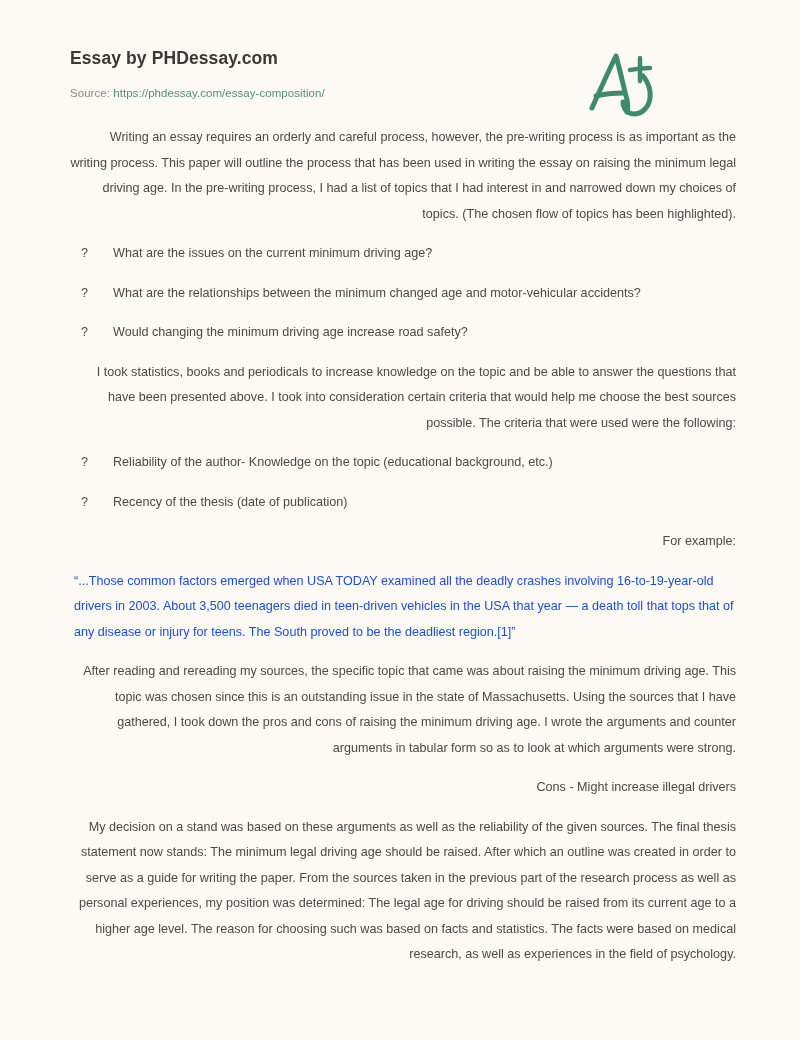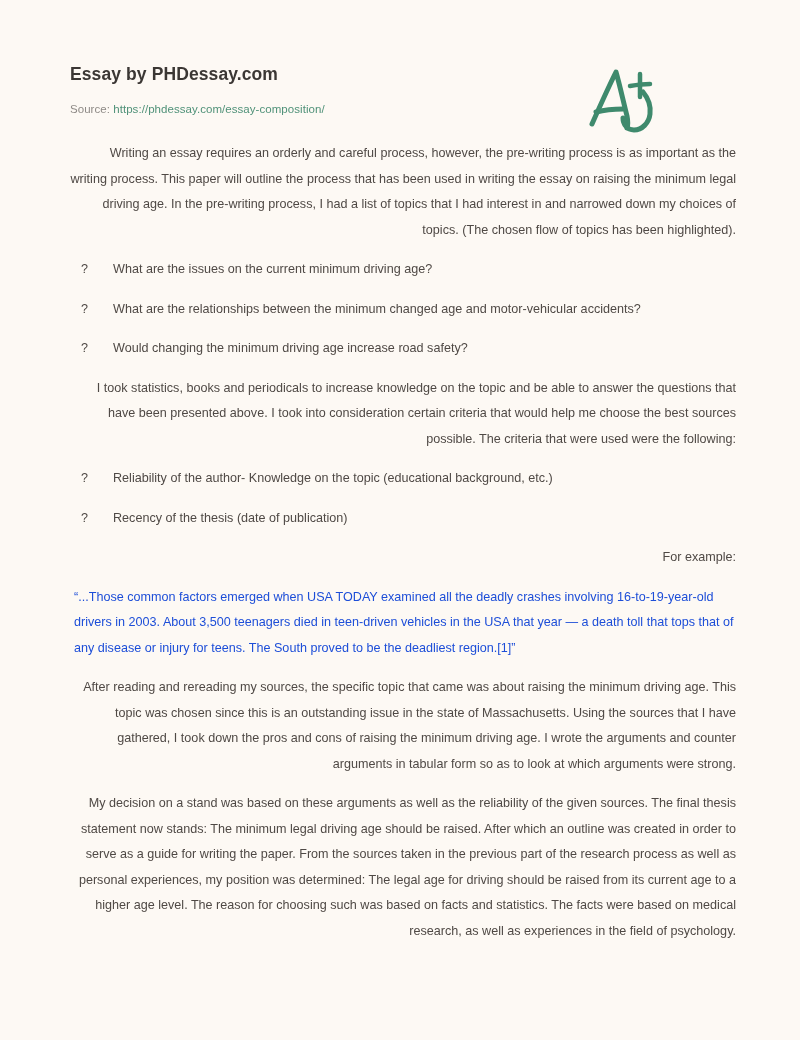--- a/index.html
+++ b/index.html
@@ -12,21 +12,21 @@
     background: #fdf9f4;
     font-family: "Liberation Sans", sans-serif;
     color: #4a4440;
     overflow: hidden;
   }
   .page {
     position: relative;
     width: 800px;
     height: 1040px;
     box-sizing: border-box;
-    padding: 16px 60px;
+    padding: 0 60px;
   }
   
   .header {
     position: relative;
     padding-top: 48px;
   }
   .byline {
     font-size: 17.5px;
     font-weight: bold;
     color: #3b3734;
@@ -141,16 +141,17 @@
         <span class="marker">?</span>
         <span class="btext">Reliability of the author- Knowledge on the topic (educational background, etc.)</span>
       </div>
       <div class="bullet">
         <span class="marker">?</span>
         <span class="btext">Recency of the thesis (date of publication)</span>
       </div>
       <p class="para">For example:</p>
       <p class="quote"> “...Those common factors emerged when USA TODAY examined all the deadly crashes involving 16-to-19-year-old drivers in 2003. About 3,500 teenagers died in teen-driven vehicles in the USA that year — a death toll that tops that of any disease or injury for teens. The South proved to be the deadliest region.[1]”</p>
       <p class="para">After reading and rereading my sources, the specific topic that came was about raising the minimum driving age. This topic was chosen since this is an outstanding issue in the state of Massachusetts. Using the sources that I have gathered, I took down the pros and cons of raising the minimum driving age. I wrote the arguments and counter arguments in tabular form so as to look at which arguments were strong.</p>
+      <p class="para">Cons  - Might increase illegal drivers</p>
       <p class="para">My decision on a stand was based on these arguments as well as the reliability of the given sources. The final thesis statement now stands: The minimum legal driving age should be raised. After which an outline was created in order to serve as a guide for writing the paper. From the sources taken in the previous part of the research process as well as personal experiences, my position was determined: The legal age for driving should be raised from its current age to a higher age level. The reason for choosing such was based on facts and statistics. The facts were based on medical research, as well as experiences in the field of psychology.</p>
     </div>
 
 </div>
 
 </body></html>

